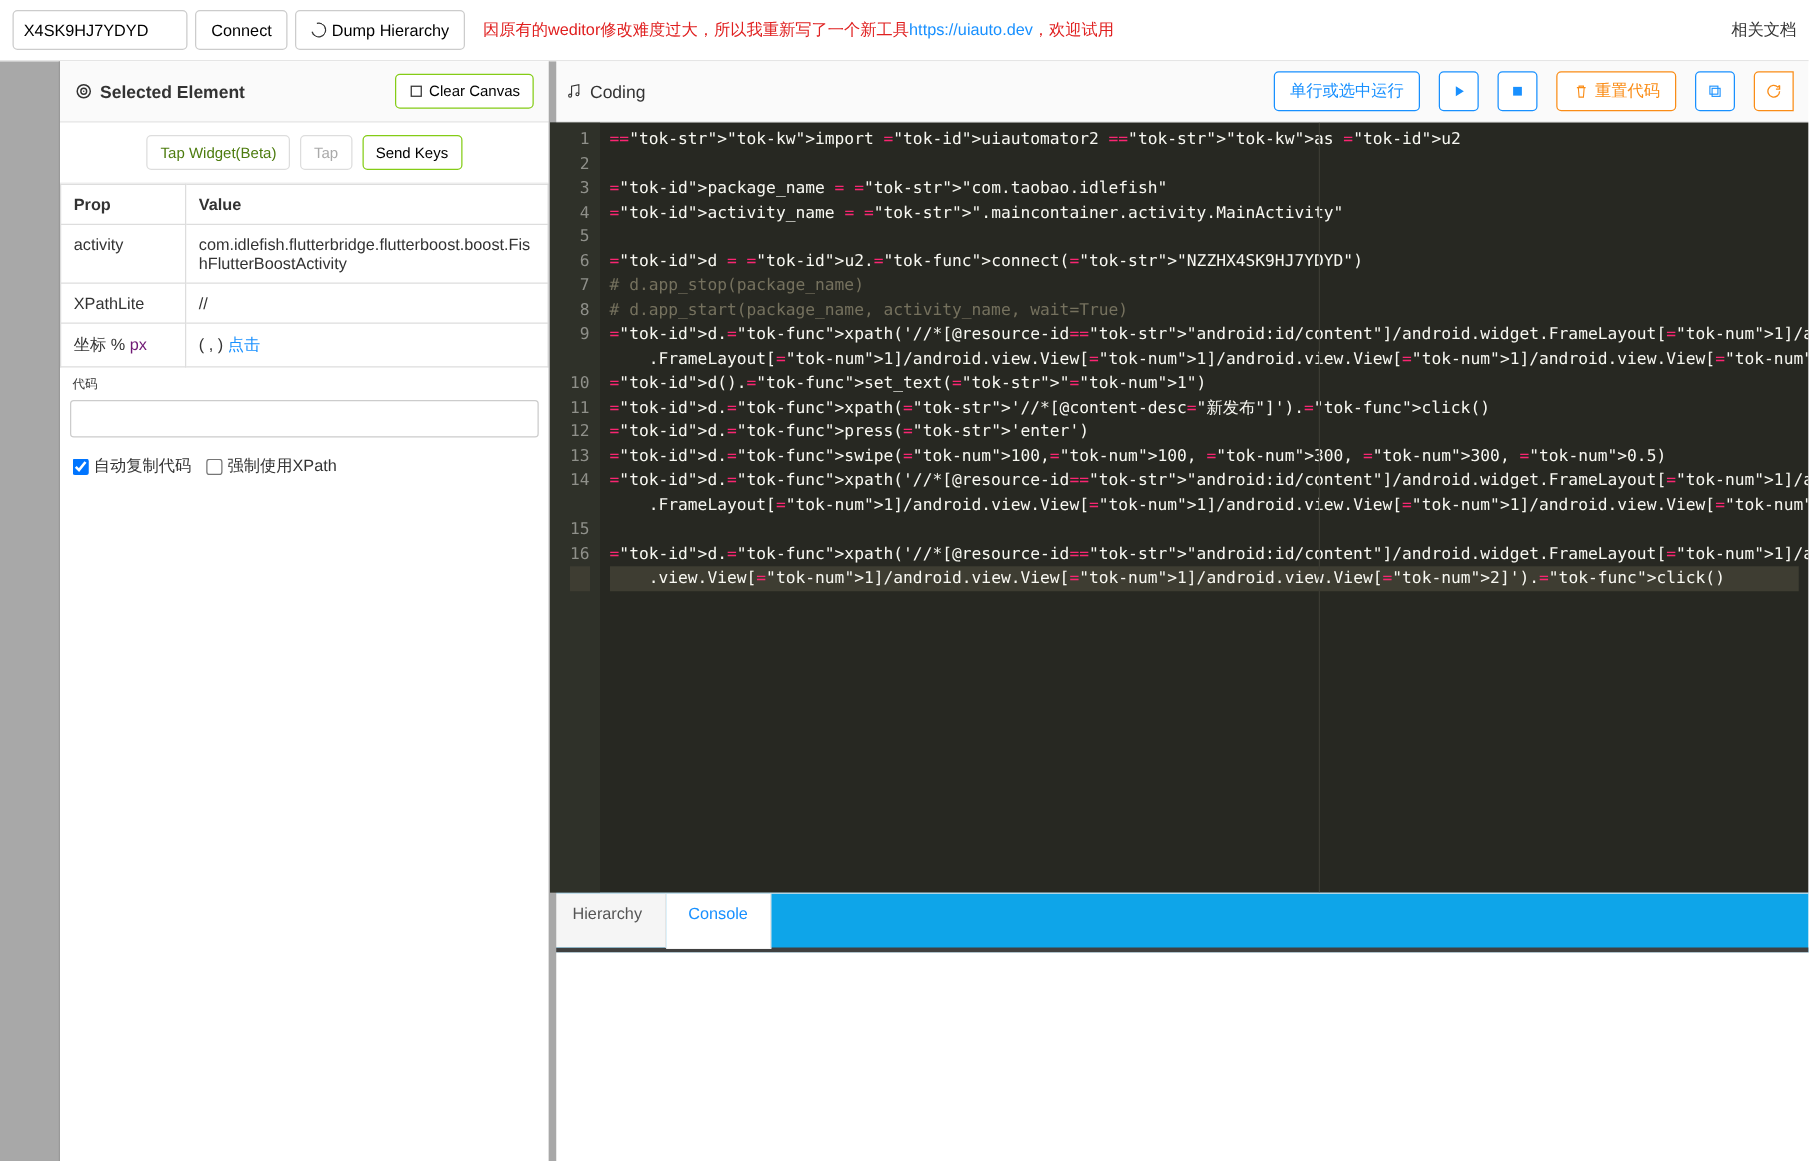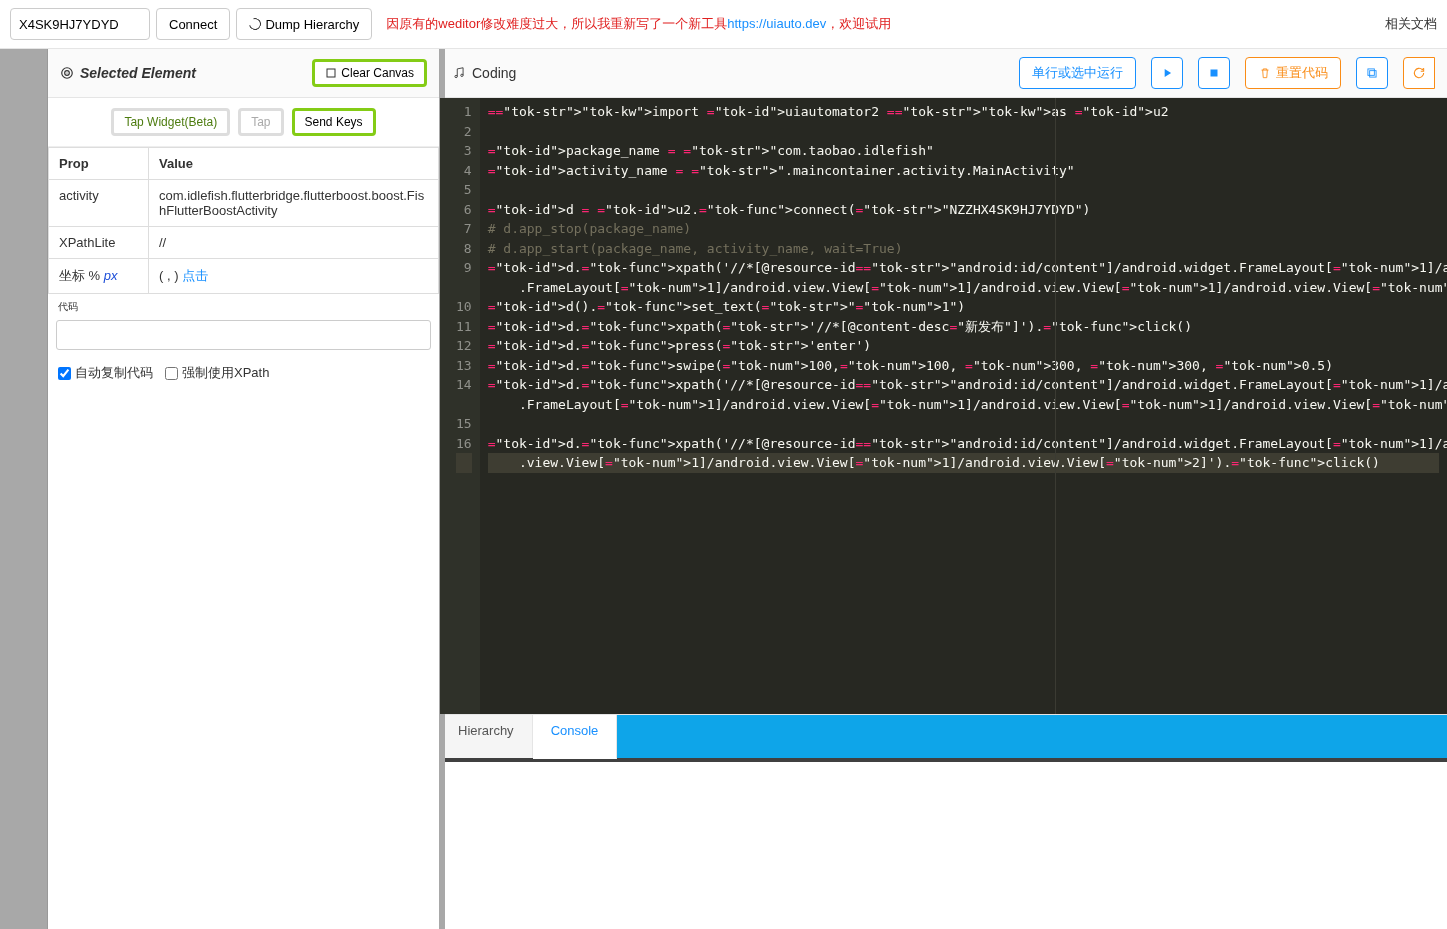--- a/index.html
+++ b/index.html
@@ -9,30 +9,30 @@
 .device-input { width: 140px; height: 32px; padding: 4px 8px; border: 1px solid #ccc; border-radius: 4px; font-size: 13px; }
 .btn { height: 32px; padding: 0 12px; border: 1px solid #ccc; border-radius: 4px; background: #fff; cursor: pointer; font-size: 13px; display: inline-flex; align-items: center; gap: 4px; }
 .notice { margin-left: 8px; color: #e02020; font-size: 13px; }
 .notice a { color: #1890ff; text-decoration: none; }
 .topbar-right { margin-left: auto; font-size: 13px; color: #333; cursor: pointer; }
 .main { display: flex; flex: 1; overflow: hidden; }
 .left-gutter { width: 48px; background: #a8a8a8; border-right: 1px solid #999; }
 .left-panel { width: 392px; background: #fff; border-right: 1px solid #ccc; display: flex; flex-direction: column; position: relative; }
 .left-panel::after { content:""; position:absolute; right:-6px; top:0; bottom:0; width:6px; background:#a8a8a8; }
 .panel-header { display: flex; align-items: center; padding: 10px 12px; border-bottom: 1px solid #e5e5e5; gap: 8px; background: #fafafa; }
-.panel-title { font-weight: 600; flex: 1; display: flex; align-items: center; gap: 6px; font-style: italic; }
-.btn-sm { height: 28px; padding: 0 10px; border: 3px solid #84cc16; border-radius: 4px; background: #fff; cursor: pointer; font-size: 12px; display: inline-flex; align-items: center; gap: 4px; }
+.panel-title { font-weight: 600; flex: 1; display: flex; align-items: center; gap: 6px; }
+.btn-sm { height: 28px; padding: 0 10px; border: 1px solid #84cc16; border-radius: 4px; background: #fff; cursor: pointer; font-size: 12px; display: inline-flex; align-items: center; gap: 4px; }
 .action-row { display: flex; justify-content: center; gap: 8px; padding: 10px; border-bottom: 1px solid #eee; }
 .prop-table { width: 100%; border-collapse: collapse; font-size: 13px; }
 .prop-table th, .prop-table td { border: 1px solid #ddd; padding: 8px 10px; text-align: left; vertical-align: top; }
 .prop-table th { background: #fff; font-weight: 600; }
 .prop-table td.key { width: 100px; color: #333; }
 .prop-table td.val { word-break: break-all; }
 .link { color: #1890ff; cursor: pointer; }
-.italic { font-style: italic; color: #1d4ed8; }
+.italic { color: #701a75; }
 .code-label { padding: 6px 10px 2px; font-size: 10px; }
 .code-input-wrap { padding: 4px 8px 8px; }
 .code-input { width: 100%; height: 30px; border: 1px solid #ccc; border-radius: 3px; padding: 4px 6px; }
 .check-row { padding: 6px 10px; font-size: 13px; display: flex; align-items: center; gap: 12px; }
 .check-row label { display: flex; align-items: center; gap: 4px; cursor: pointer; }
 .right-panel { flex: 1; display: flex; flex-direction: column; overflow: hidden; }
 .right-header { display: flex; align-items: center; padding: 8px 12px; border-bottom: 1px solid #e5e5e5; gap: 6px; background: #fafafa; }
 .right-header-title { display: flex; align-items: center; gap: 6px; font-size: 14px; }
 .right-header-actions { margin-left: auto; display: flex; gap: 15px; }
 .btn-blue { border-color: #1890ff; color: #1890ff; }

